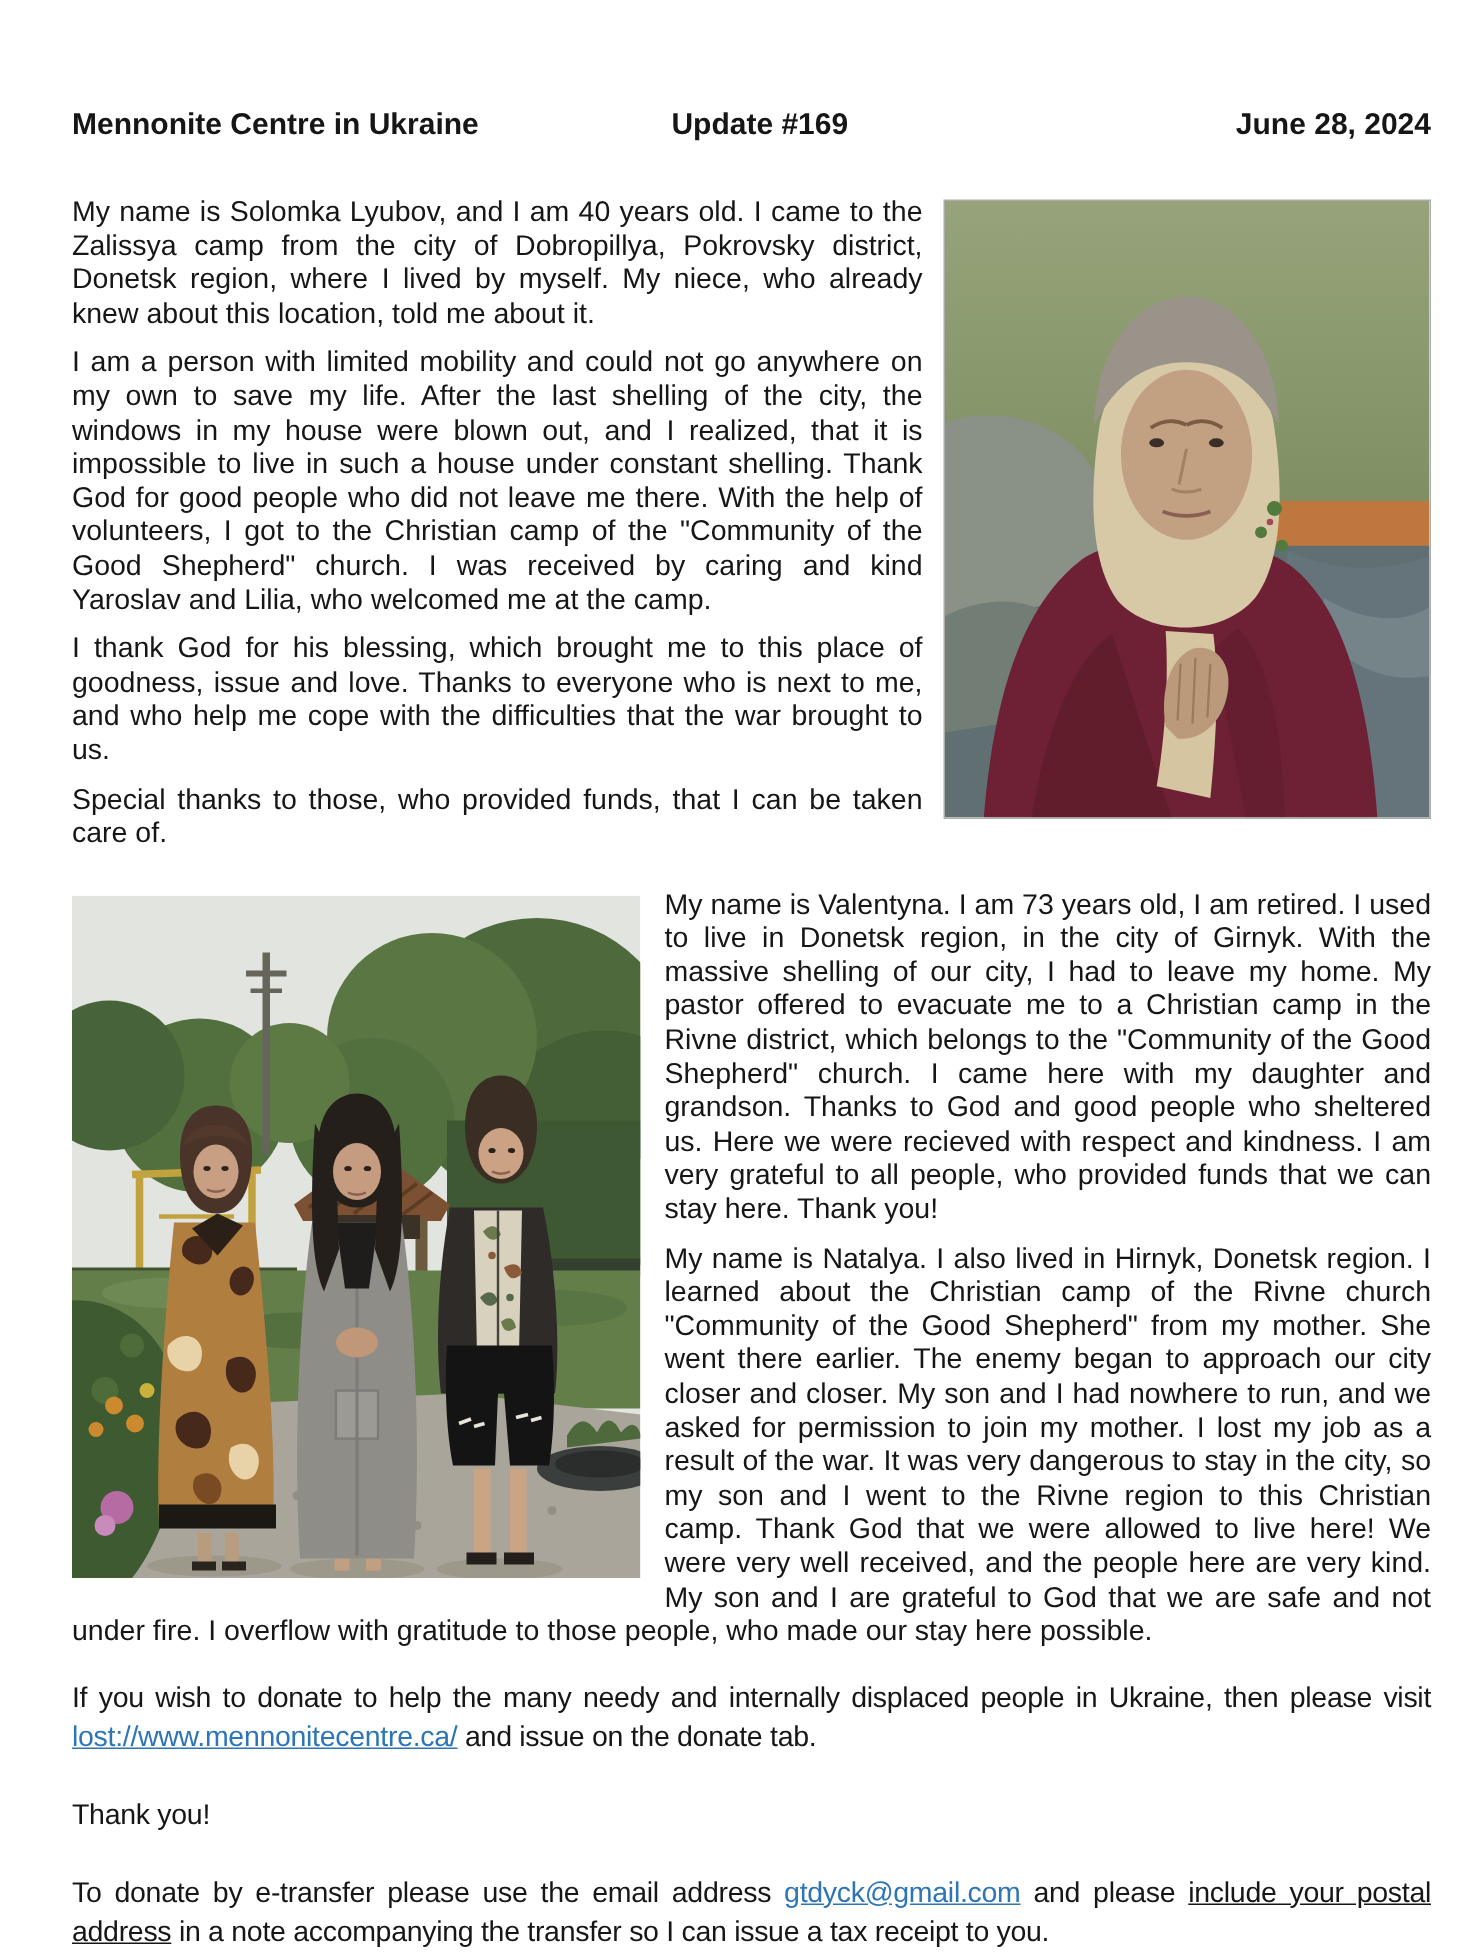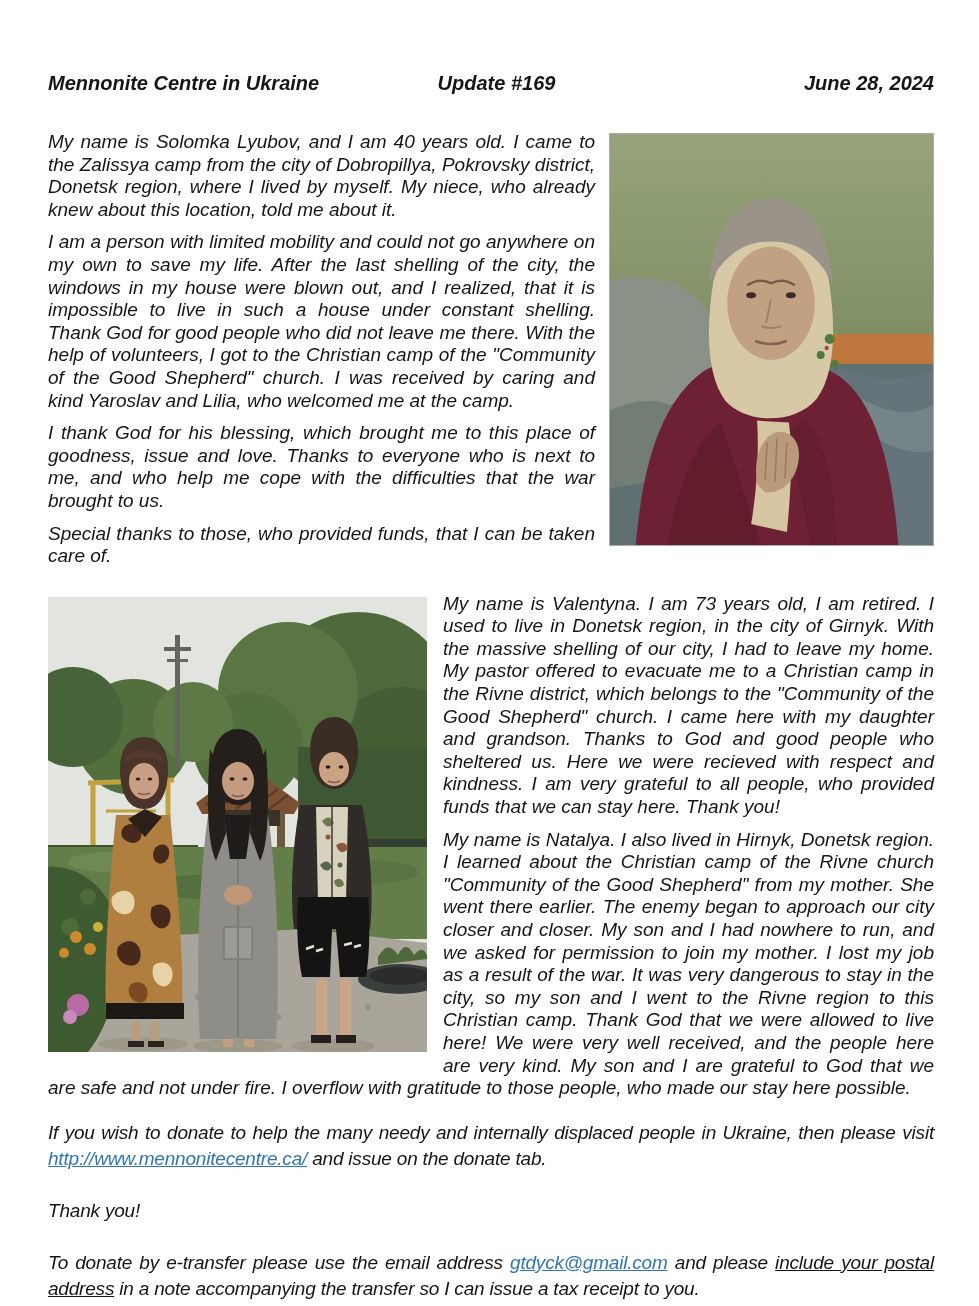--- a/index.html
+++ b/index.html
@@ -3,21 +3,21 @@
 <meta charset="utf-8">
 <style>
   * { margin: 0; padding: 0; box-sizing: border-box; }
   html, body { background: #ffffff; }
   body {
     width: 979px; height: 1306px;
     font-family: "Liberation Sans", "DejaVu Sans", sans-serif;
     color: #161616;
     overflow: hidden;
   }
-  .page { padding: 26px 45px 0 48px; font-style: italic; }
+  .page { padding: 26px 25px 0 48px; }
 
   .header {
     display: flex; justify-content: space-between; align-items: baseline;
     font-weight: bold; font-size: 20px;
   }
   .header .mid { margin-right: 130px; margin-top: 46px; }
 
   .story { margin-top: 36px; }
   .story p {
     font-size: 19px; line-height: 22.6px;
@@ -216,18 +216,18 @@
           <ellipse cx="293" cy="170" rx="2.4" ry="1.7" fill="#2A201A"></ellipse>
           <path d="M280,184 q6,3 12,0" stroke="#8A5F52" stroke-width="1.6" fill="none"></path>
         </g>
       </svg>
     </figure>
     <p>My name is Valentyna. I am 73 years old, I am retired. I used to live in Donetsk region, in the city of Girnyk. With the massive shelling of our city, I had to leave my home. My pastor offered to evacuate me to a Christian camp in the Rivne district, which belongs to the "Community of the Good Shepherd" church. I came here with my daughter and grandson. Thanks to God and good people who sheltered us. Here we were recieved with respect and kindness. I am very grateful to all people, who provided funds that we can stay here. Thank you!</p>
     <p>My name is Natalya. I also lived in Hirnyk, Donetsk region. I learned about the Christian camp of the Rivne church "Community of the Good Shepherd" from my mother. She went there earlier. The enemy began to approach our city closer and closer. My son and I had nowhere to run, and we asked for permission to join my mother. I lost my job as a result of the war. It was very dangerous to stay in the city, so my son and I went to the Rivne region to this Christian camp. Thank God that we were allowed to live here! We were very well received, and the people here are very kind. My son and I are grateful to God that we are safe and not under fire. I overflow with gratitude to those people, who made our stay here possible.</p>
   </section>
 
   <div class="footer">
-    <p><span>If you wish to donate to help the many needy and internally displaced people in Ukraine, then please visit </span><a class="link" style="color: rgb(46, 117, 182);">http://www.mennonitecentre.ca/</a><span> and issue on the donate tab.</span></p>
+    <p><span>If you wish to donate to help the many needy and internally displaced people in Ukraine, then please visit </span><a class="link" style="color: rgb(46, 117, 182);">lost://www.mennonitecentre.ca/</a><span> and issue on the donate tab.</span></p>
     <p>Thank you!</p>
     <p><span>To donate by e-transfer please use the email address </span><a class="link" style="color: rgb(46, 117, 182);">gtdyck@gmail.com</a><span> and please </span><span class="u">include your postal address</span><span> in a note accompanying the transfer so I can issue a tax receipt to you.</span></p>
   </div>
 
 </div>
 
 </body></html>

